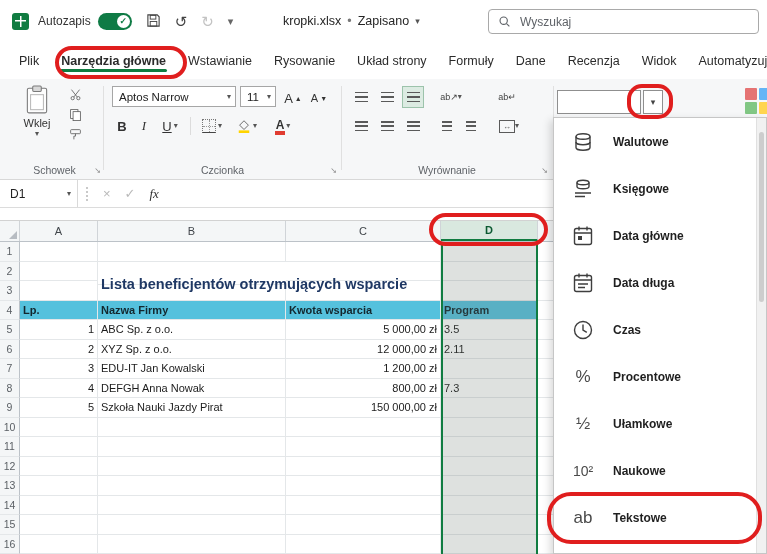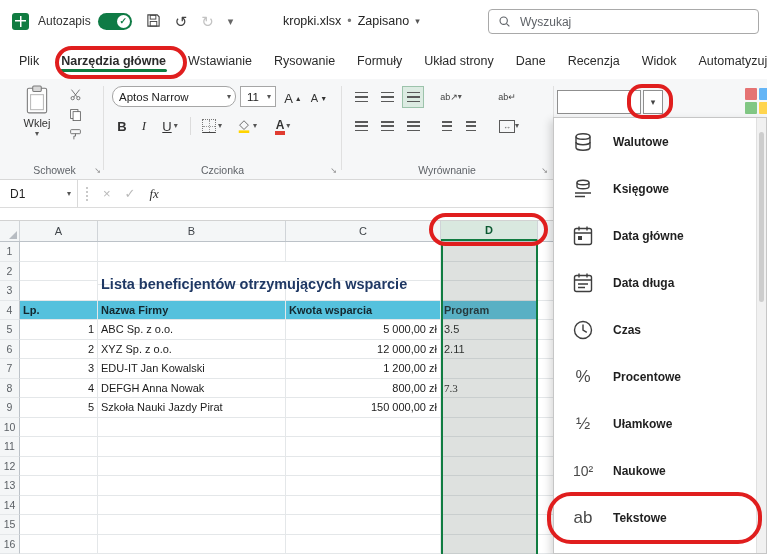--- a/index.html
+++ b/index.html
@@ -186,22 +186,22 @@
       </svg>
       <span>Wyszukaj</span>
     </div>
   </div>
 
   <div class="ribbon-tabs">
       <div class="rtab">Plik</div>
       <div class="rtab active">Narzędzia główne</div>
       <div class="rtab">Wstawianie</div>
       <div class="rtab">Rysowanie</div>
+      <div class="rtab">Układ strony</div>
       <div class="rtab">Formuły</div>
-      <div class="rtab">Układ strony</div>
       <div class="rtab">Dane</div>
       <div class="rtab">Recenzja</div>
       <div class="rtab">Widok</div>
       <div class="rtab">Automatyzuj</div>
     </div>
 
   <div class="ribbon">
 
     <div class="rgroup" style="left:6px;width:97px;">
       <div class="paste-btn">
@@ -233,21 +233,21 @@
             <path d="M8 7v3H6v4" stroke="#5a5a5a" fill="none"></path>
           </svg>
         </span>
       </div>
       <div class="glabel">Schowek</div>
       <span class="launcher" style="right:2px;">↘</span>
     </div>
     <div class="gdiv" style="left:103px;"></div>
 
     <div class="rgroup" style="left:104px;width:237px;">
-      <div class="combo" style="left:8px;top:7px;width:124px;border-radius:10px;">
+      <div class="combo" style="left:8px;top:7px;width:124px;">
         <span>Aptos Narrow</span>
         <span class="caret">▾</span>
       </div>
       <div class="combo" style="left:136px;top:7px;width:36px;">
         <span>11</span>
         <span class="caret">▾</span>
       </div>
       <div class="fbtn" style="left:178px;top:8px;width:22px;">A<span style="font-size:7px;">▲</span></div>
       <div class="fbtn" style="left:204px;top:8px;width:22px;font-size:11px;">A<span style="font-size:7px;">▼</span></div>
 
@@ -409,21 +409,21 @@
           <div class="cell al-r" style="width: 78px;">3</div>
           <div class="cell" style="width: 188px;">EDU-IT Jan Kowalski</div>
           <div class="cell al-r" style="width: 155px;">1 200,00 zł</div>
           <div class="cell fillc"></div>
         </div>
         <div class="grow">
           <div class="rowhead">8</div>
           <div class="cell al-r" style="width: 78px;">4</div>
           <div class="cell" style="width: 188px;">DEFGH Anna Nowak</div>
           <div class="cell al-r" style="width: 155px;">800,00 zł</div>
-          <div class="cell" style="width: 121px; font-family: Liberation Serif, serif;">7.3</div>
+          <div class="cell" style="width: 121px;">7.3</div>
           <div class="cell fillc"></div>
         </div>
         <div class="grow">
           <div class="rowhead">9</div>
           <div class="cell al-r" style="width: 78px;">5</div>
           <div class="cell" style="width: 188px;">Szkoła Nauki Jazdy Pirat</div>
           <div class="cell al-r" style="width: 155px;">150 000,00 zł</div>
           <div class="cell" style="width: 97px;"></div>
           <div class="cell fillc"></div>
         </div>

